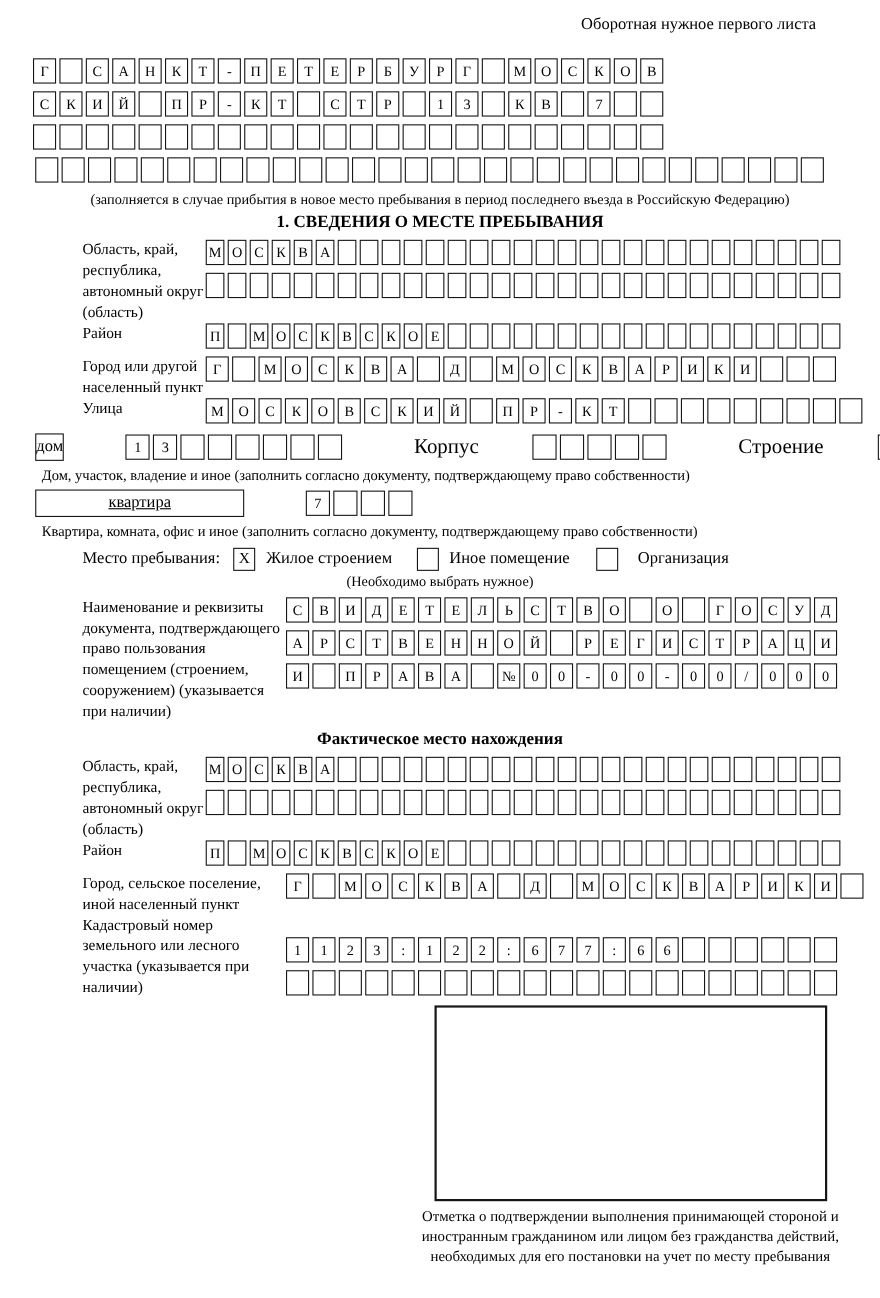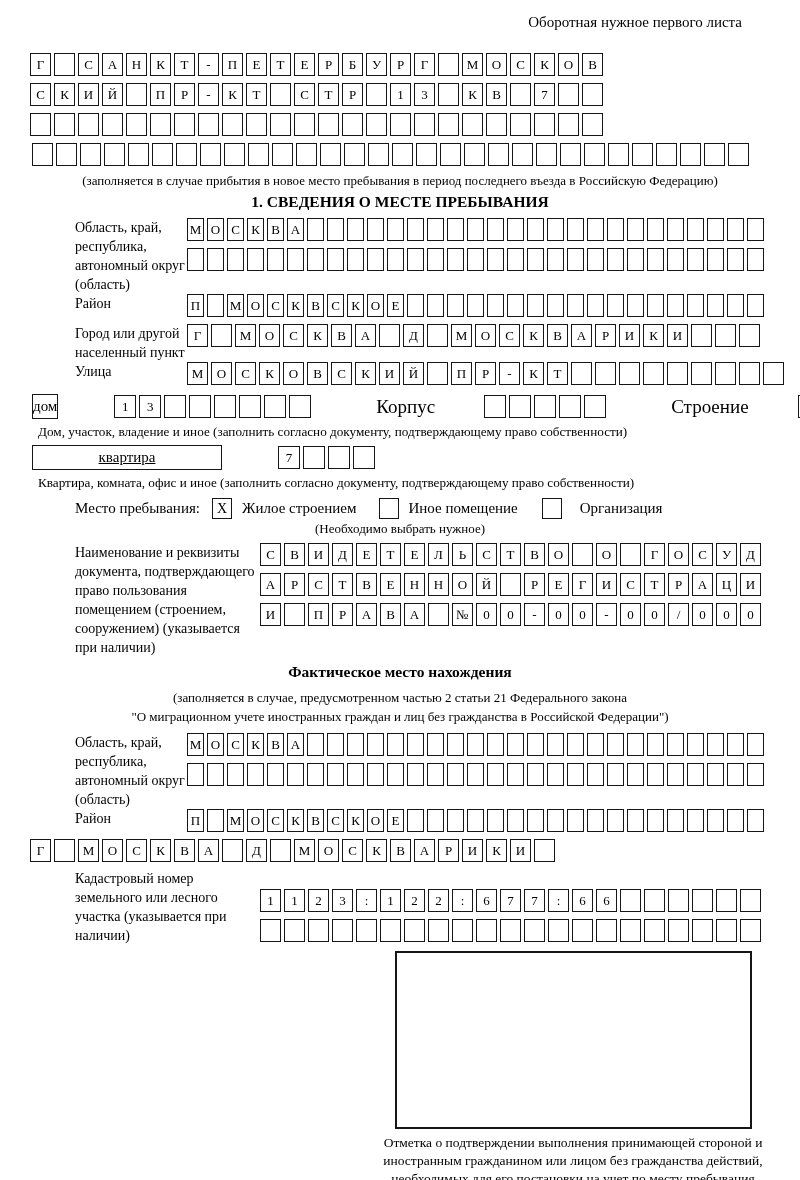--- a/index.html
+++ b/index.html
@@ -446,24 +446,20 @@
           <span class="cell">0</span>
           <span class="cell">/</span>
           <span class="cell">0</span>
           <span class="cell">0</span>
           <span class="cell">0</span>
         </div>
     </div>
   </div>
 
   <div class="title mt6">Фактическое место нахождения</div>
-  <div class="factnotes">
-    <div>(заполняется в случае, предусмотренном частью 2 статьи 21 Федерального закона</div>
-    <div>"О миграционном учете иностранных граждан и лиц без гражданства в Российской Федерации")</div>
-  </div>
 
   <div class="frow">
     <div class="lbl lbl-w112">Область, край, республика, автономный округ (область)</div>
     <div class="cellcol">
       <div class="cells c29">
           <span class="cell">М</span>
           <span class="cell">О</span>
           <span class="cell">С</span>
           <span class="cell">К</span>
           <span class="cell">В</span>
@@ -555,20 +551,21 @@
         <span class="cell"></span>
         <span class="cell"></span>
         <span class="cell"></span>
         <span class="cell"></span>
         <span class="cell"></span>
         <span class="cell"></span>
       </div>
   </div>
 
   <div class="frow">
+    <div class="lbl lbl-w185">Город, сельское поселение, иной населенный пункт</div>
     <div class="cells">
         <span class="cell">Г</span>
         <span class="cell"></span>
         <span class="cell">М</span>
         <span class="cell">О</span>
         <span class="cell">С</span>
         <span class="cell">К</span>
         <span class="cell">В</span>
         <span class="cell">А</span>
         <span class="cell"></span>

